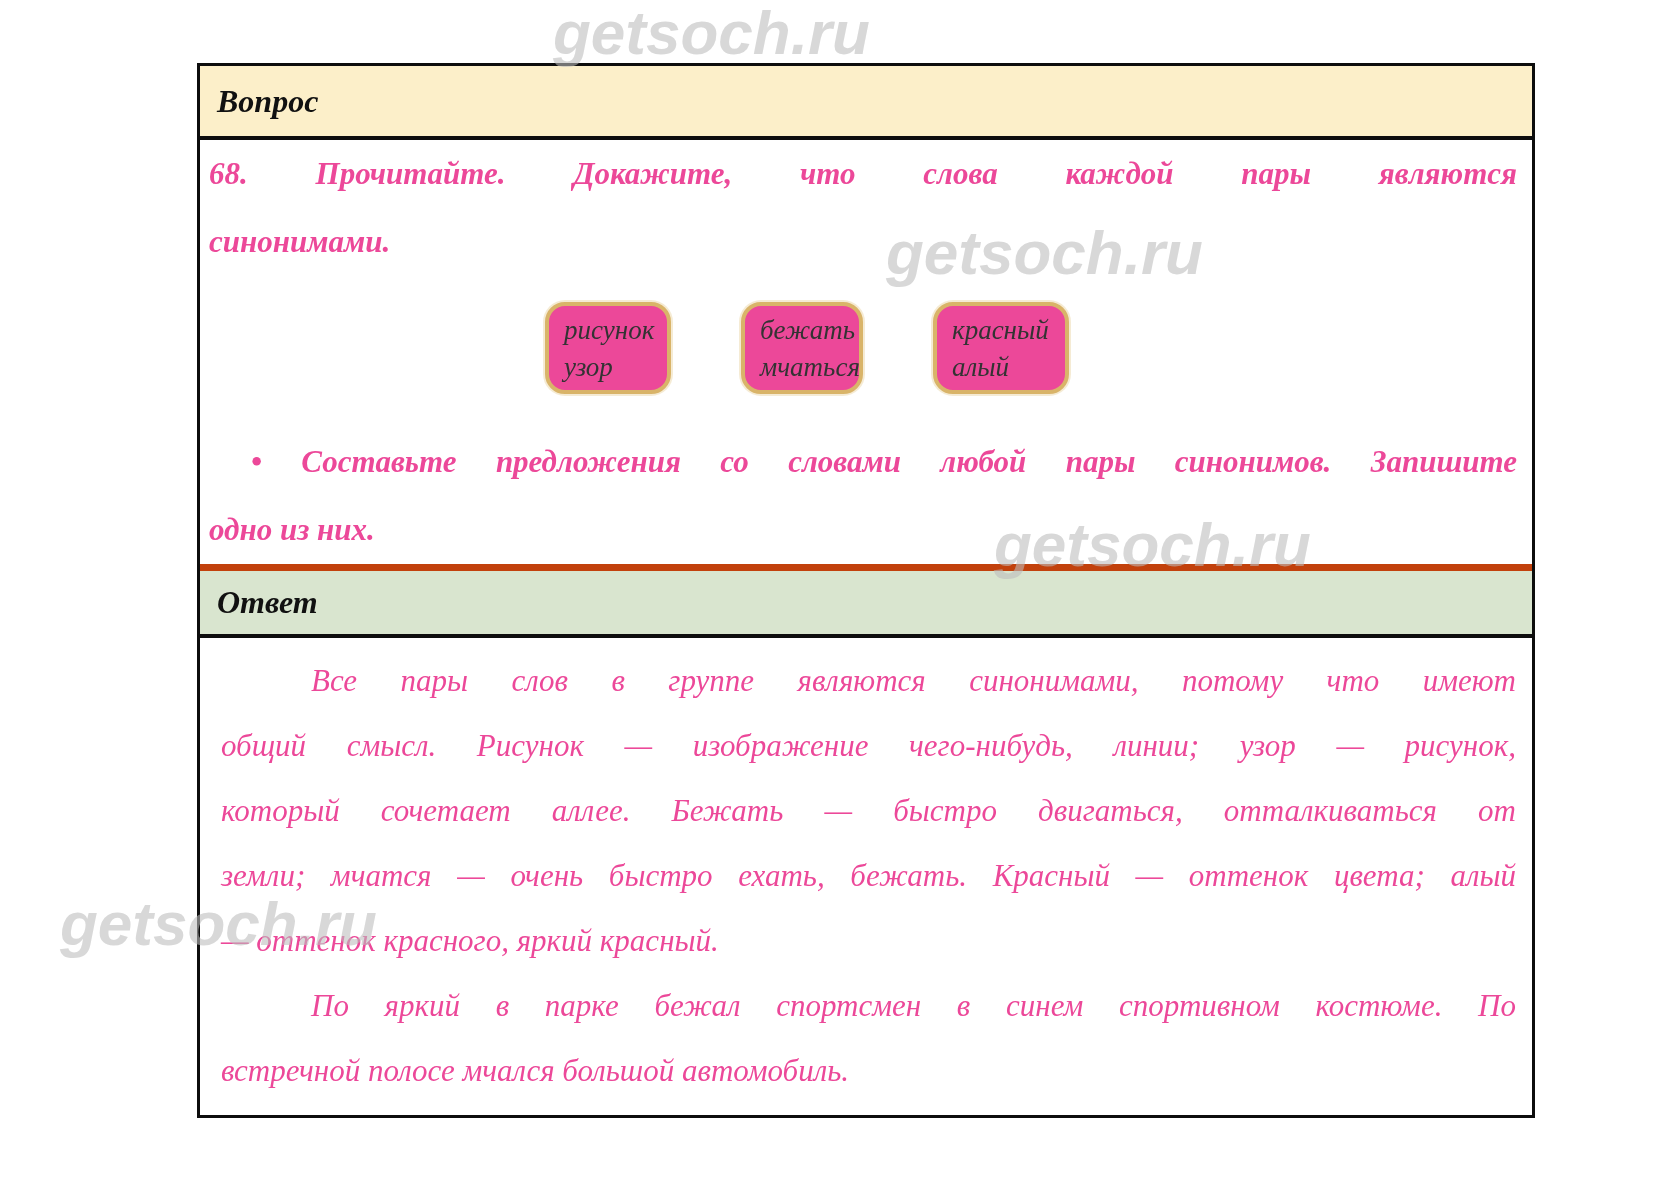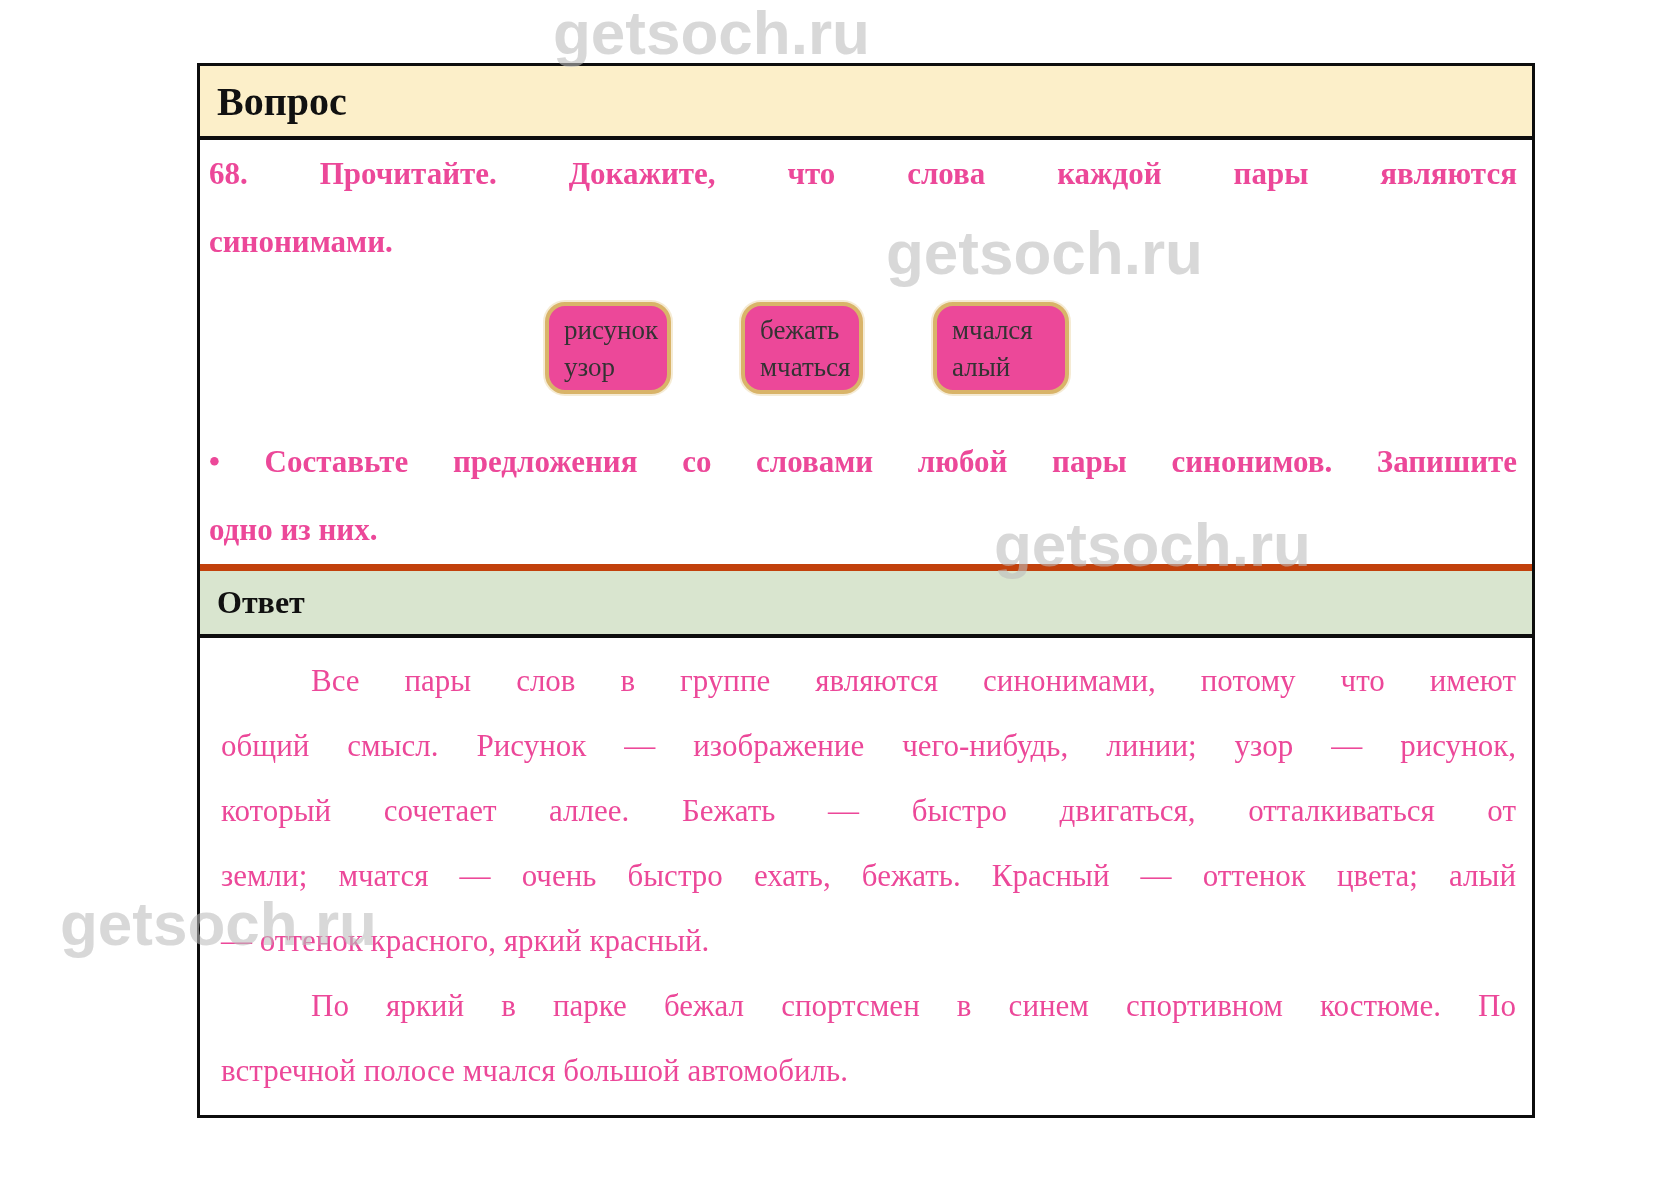--- a/index.html
+++ b/index.html
@@ -3,20 +3,21 @@
 <meta charset="utf-8">
 <style>
   html,body { margin:0; padding:0; background:#ffffff; }
   .page {
     position: relative;
     width: 1654px;
     height: 1195px;
     background: #ffffff;
     overflow: hidden;
     font-family: "Liberation Serif", serif;
+    font-style: italic;
   }
 
   .main-box {
     position: absolute;
     left: 197px;
     top: 63px;
     width: 1338px;
     height: 1055px;
     border: 3px solid #0d0d0d;
     box-sizing: border-box;
@@ -26,21 +27,21 @@
   }
 
   .q-header {
     height: 74px;
     box-sizing: border-box;
     background: var(--q-header-bg, #fcefc9);
     border-bottom: 4px solid #0d0d0d;
     display: flex;
     align-items: center;
     padding-left: 17px;
-    font-size: 40px;
+    font-size: 32px;
     font-weight: bold;
     color: #111;
   }
 
   .a-header {
     height: 74px;
     box-sizing: border-box;
     background: var(--a-header-bg, #d9e5cf);
     border-top: 7px solid #c2410c;
     border-bottom: 4px solid #0d0d0d;
@@ -83,21 +84,21 @@
     font-size: 27px;
     line-height: 37px;
     color: #333333;
     white-space: nowrap;
   }
   .pair-box.b1 { width: 126px; }
   .pair-box.b2 { width: 122px; }
   .pair-box.b3 { width: 136px; }
   .pair-word { display: block; }
 
-  .bullet-first { margin-top: 34px; }
+  .bullet-first { margin-top: 34px; margin-left: 42px; }
 
   .para2-first { margin-top: 0; }
 
   .watermark {
     position: absolute;
     font-family: "Liberation Sans", sans-serif;
     font-size: 62px;
     font-weight: bold;
     line-height: 62px;
     letter-spacing: 0px;
@@ -135,21 +136,21 @@
       <div class="pair-row">
         <div class="pair-box b1">
           <span class="pair-word">рисунок</span>
           <span class="pair-word">узор</span>
         </div>
         <div class="pair-box b2">
           <span class="pair-word">бежать</span>
           <span class="pair-word">мчаться</span>
         </div>
         <div class="pair-box b3">
-          <span class="pair-word">мчался</span>
+          <span class="pair-word">красный</span>
           <span class="pair-word">алый</span>
         </div>
       </div>
 
       <div class="line jline bullet-first">• Составьте предложения со словами любой пары синонимов. Запишите</div>
       <div class="line pline">одно из них.</div>
     </div>
 
     <div class="a-header">
       <span>Ответ</span>

